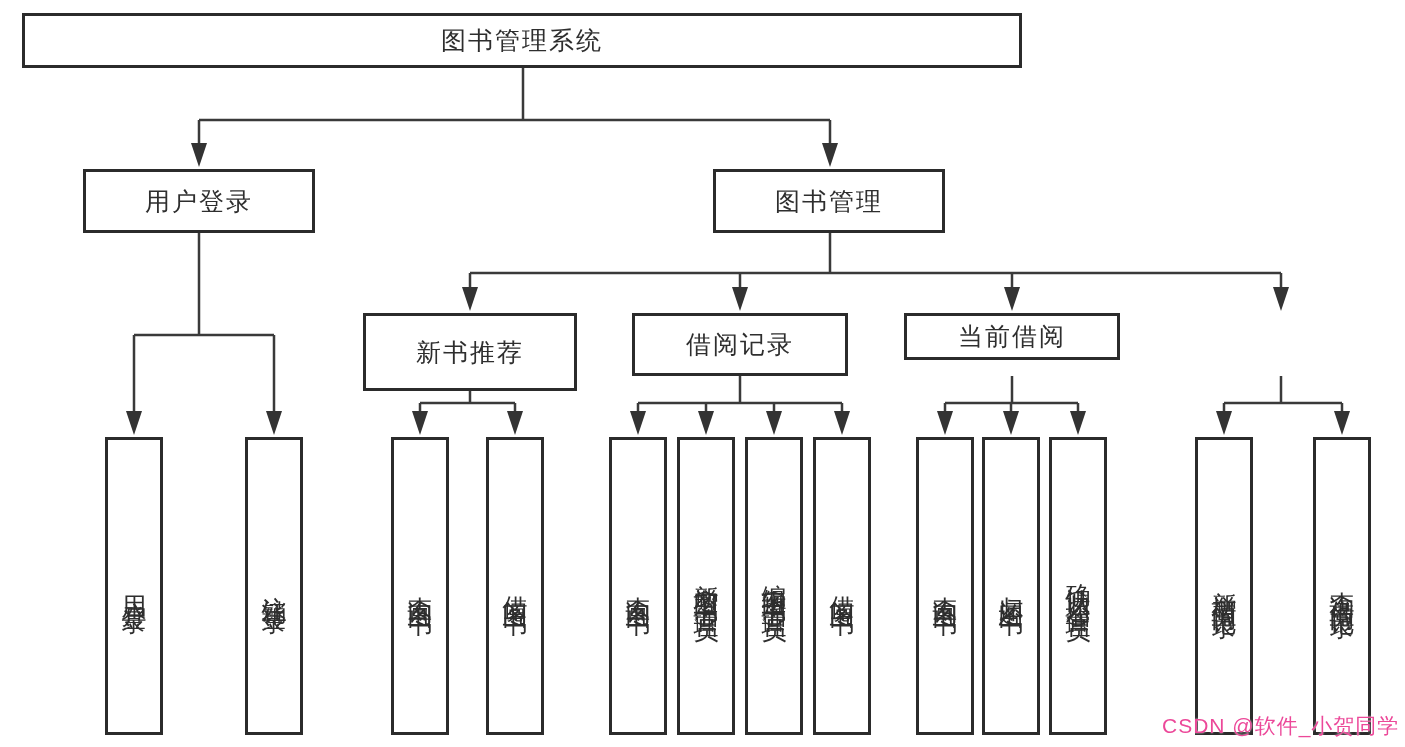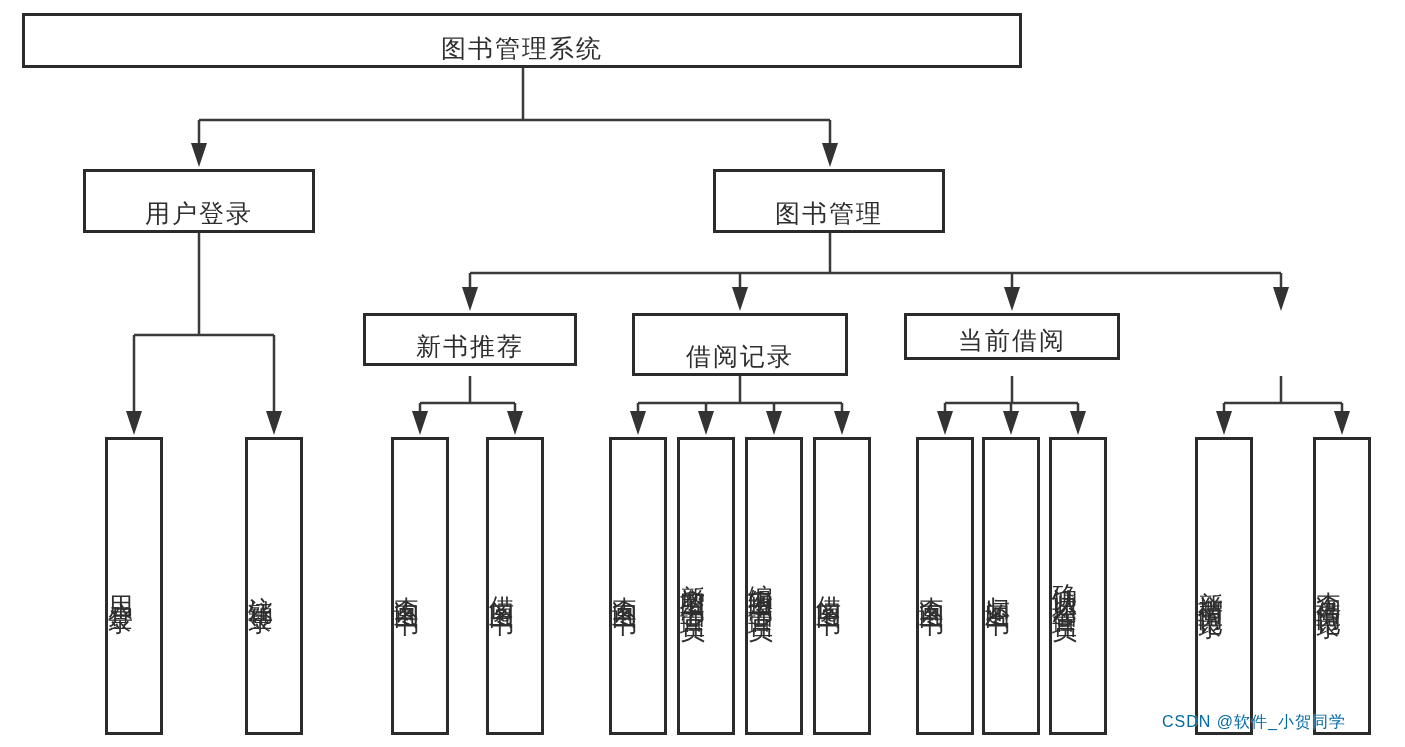--- a/index.html
+++ b/index.html
@@ -3,39 +3,39 @@
 <meta charset="utf-8">
 <style>
   html,body{margin:0;padding:0;background:#fff;}
   #canvas{
     position:relative;width:1405px;height:747px;background:#ffffff;
     font-family:"Liberation Sans","DejaVu Sans",sans-serif;overflow:hidden;
   }
   .box{
     position:absolute;box-sizing:border-box;
     border:3px solid #2b2b2b;background:#ffffff;color:#2e2e2e;
-    display:flex;align-items:flex-end;justify-content:center;
+    display:flex;align-items:center;justify-content:center;
     font-size:25px;letter-spacing:2px;white-space:nowrap;
   }
   .leaf{
     writing-mode:vertical-rl;text-orientation:mixed;
     letter-spacing:5px;font-size:25px;white-space:normal;
     line-height:1;
   }
   #connectors{position:absolute;left:0;top:0;width:1405px;height:747px;}
   #watermark{
     position:absolute;left:1162px;top:712px;z-index:5;
-    font-size:16px;color:#0369a1;letter-spacing:1px;
+    font-size:21px;color:#ec4899;letter-spacing:1px;
     text-shadow:0 0 2px #ffffff;
   }
   
   .n-root{left:22px;top:13px;width:1000px;height:55px;}
   .n-l2a{left:83px;top:169px;width:232px;height:64px;}
   .n-l2b{left:713px;top:169px;width:232px;height:64px;}
-  .n-l3a{left:363px;top:313px;width:214px;height:53px;}
+  .n-l3a{left:363px;top:313px;width:214px;height:78px;}
   .n-l3b{left:632px;top:313px;width:216px;height:63px;}
   .n-l3c{left:904px;top:313px;width:216px;height:47px;}
   .n-l3d{left:1174px;top:313px;width:214px;height:63px;}
   .leaf{top:437px;width:58px;height:298px;}
   .lf0{left:105px;} .lf1{left:245px;}
   .lf2{left:391px;} .lf3{left:486px;}
   .lf4{left:609px;} .lf5{left:677px;} .lf6{left:745px;} .lf7{left:813px;}
   .lf8{left:916px;} .lf9{left:982px;} .lf10{left:1049px;}
   .lf11{left:1195px;} .lf12{left:1313px;}
 </style>

